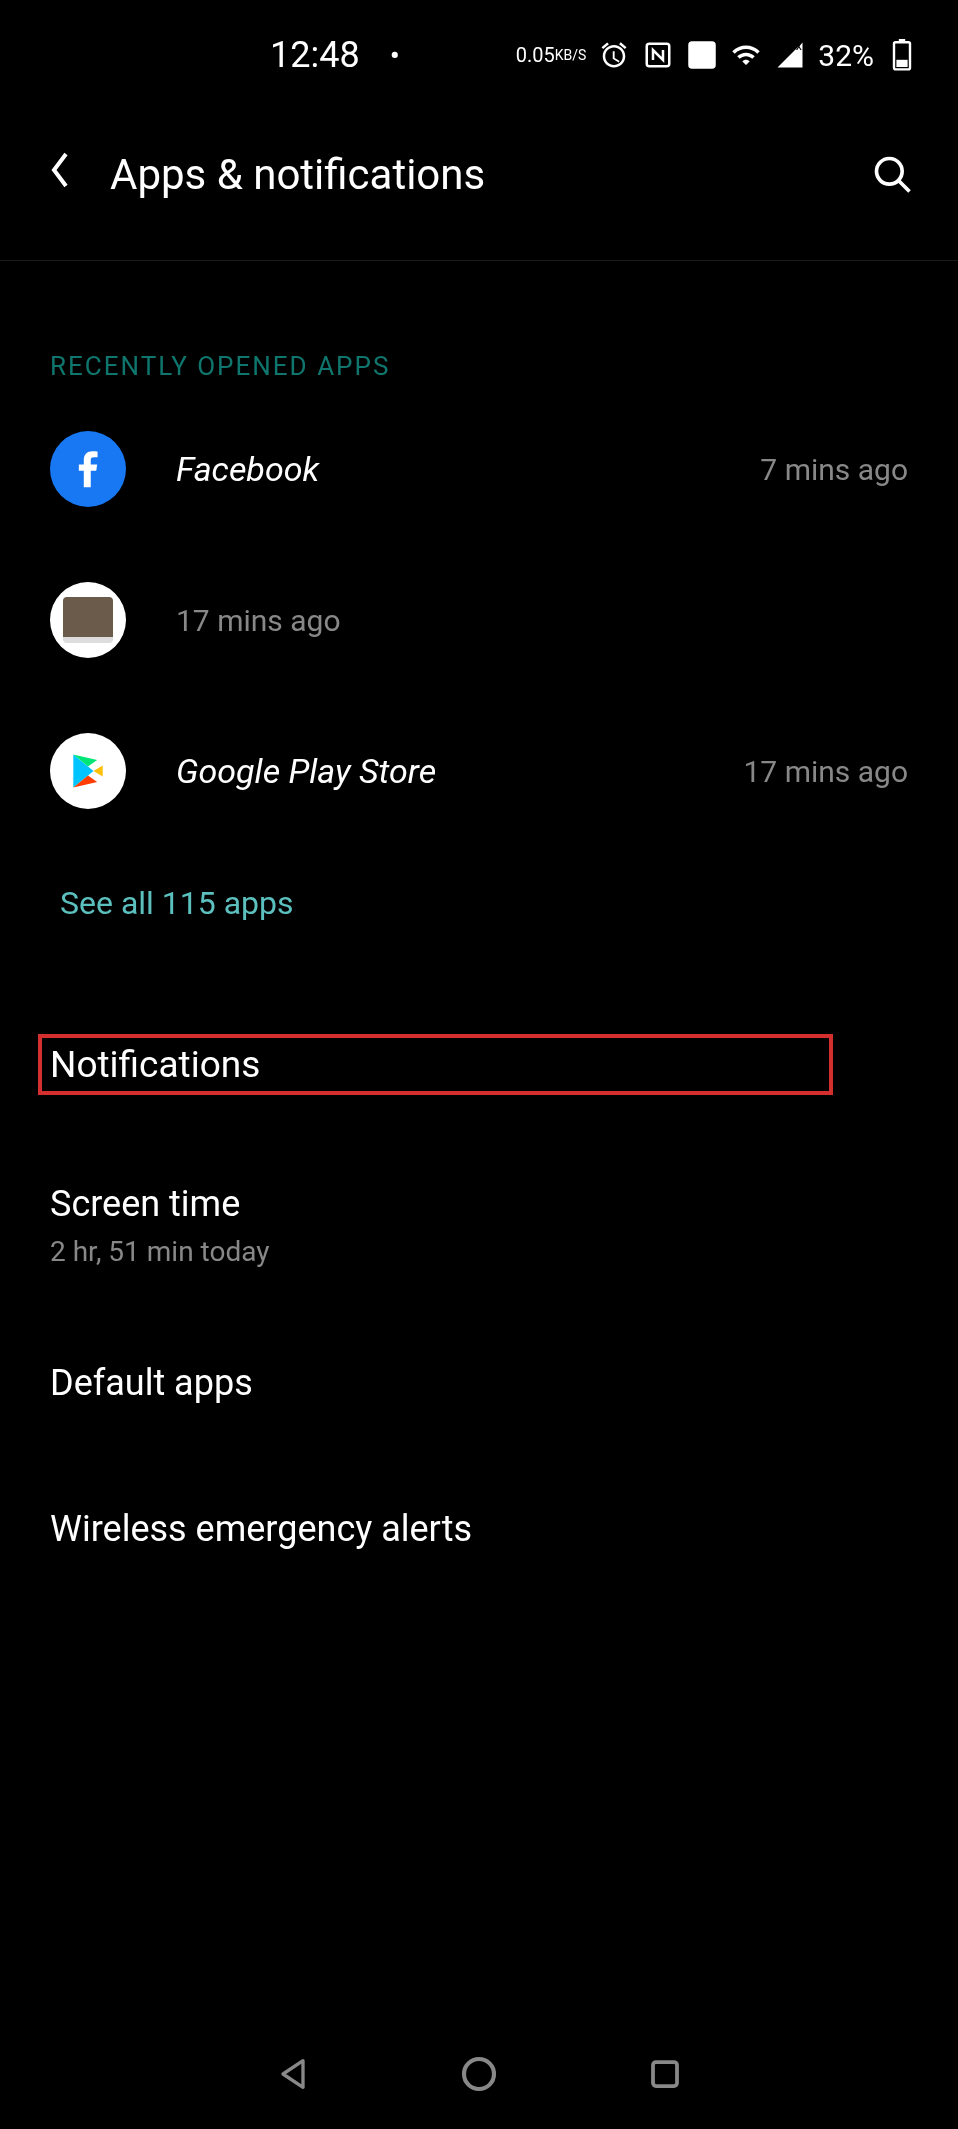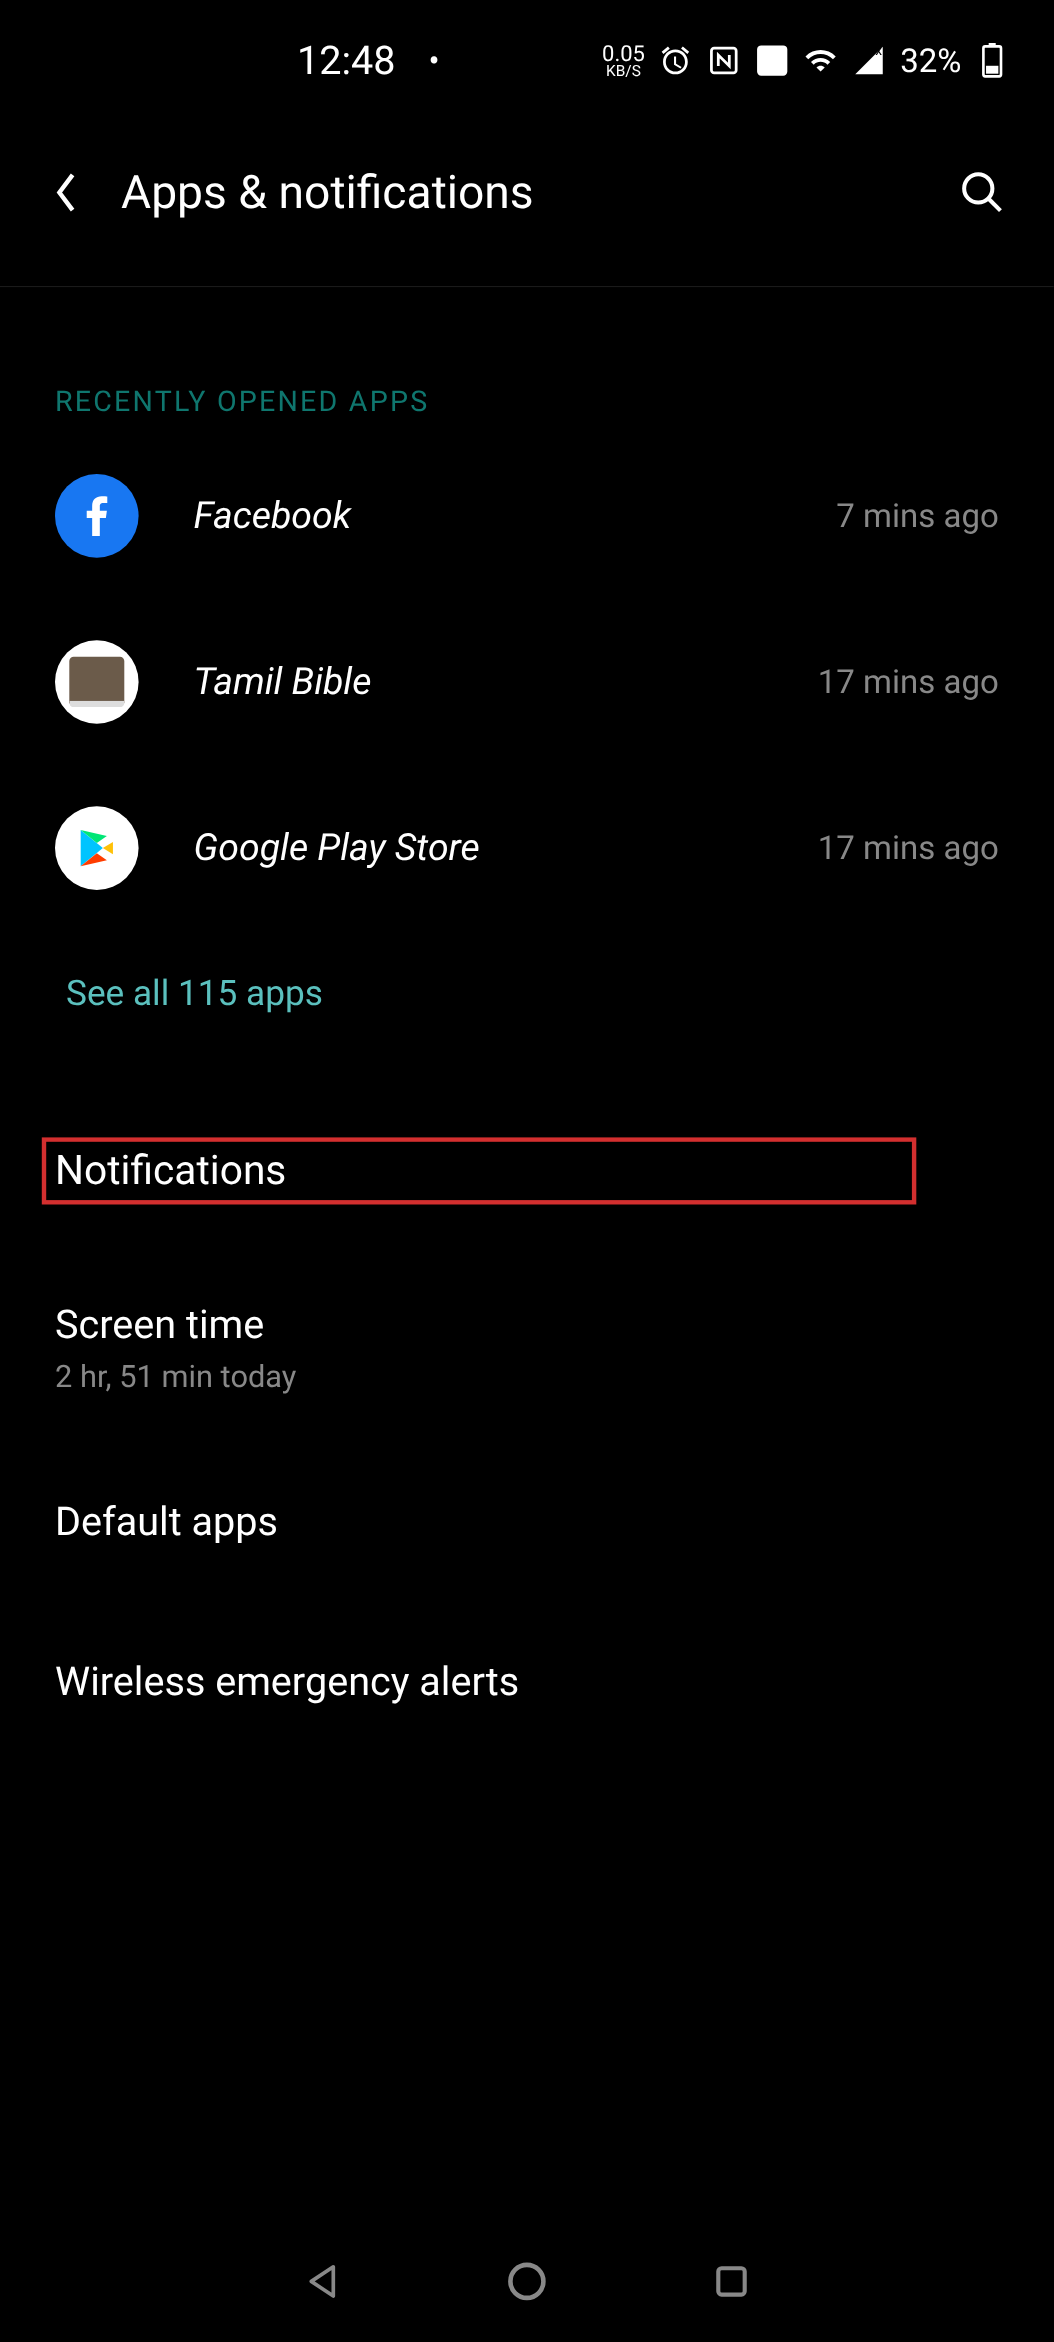--- a/index.html
+++ b/index.html
@@ -38,21 +38,21 @@
     font-size: 30px;
     color: #fff;
   }
   .status-right {
     display: flex;
     align-items: center;
     gap: 12px;
   }
   .status-speed {
     display: flex;
-    flex-direction: column;
+    flex-direction: row;
     align-items: center;
     font-size: 18px;
     line-height: 1;
   }
   .status-speed-val {
     font-size: 20px;
   }
   .status-speed-unit {
     font-size: 14px;
   }
@@ -61,21 +61,21 @@
     height: 32px;
     display: inline-flex;
     align-items: center;
     justify-content: center;
   }
   .status-battery-pct {
     font-size: 30px;
   }
   .header {
     display: flex;
-    align-items: center;
+    align-items: flex-start;
     padding: 60px 40px 60px 40px;
     border-bottom: 1px solid #1a1a1a;
     gap: 30px;
   }
   .back-arrow {
     width: 40px;
     height: 40px;
     display: flex;
     align-items: center;
     justify-content: center;
@@ -276,21 +276,20 @@
         </svg>
     </div>
     <div class="app-name">Facebook</div>
     <div class="app-time">7 mins ago</div>
   </div>
 
   <div class="app-row">
     <div class="app-icon tamil-icon">
       <div class="book-inner"></div>
     </div>
-    <div class="app-name">Tamil Bible</div>
     <div class="app-time">17 mins ago</div>
   </div>
 
   <div class="app-row">
     <div class="app-icon play-icon">
       <svg width="44" height="44" viewBox="0 0 24 24">
           <path d="M4 3l11 9L4 21V3z" fill="#00c4ff"></path>
           <path d="M4 3l8 6.5L17 6 4 3z" fill="#00e676"></path>
           <path d="M4 21l8-6.5L17 18 4 21z" fill="#ff3d00"></path>
           <path d="M15 12l5-3v6l-5-3z" fill="#ffc107"></path>

